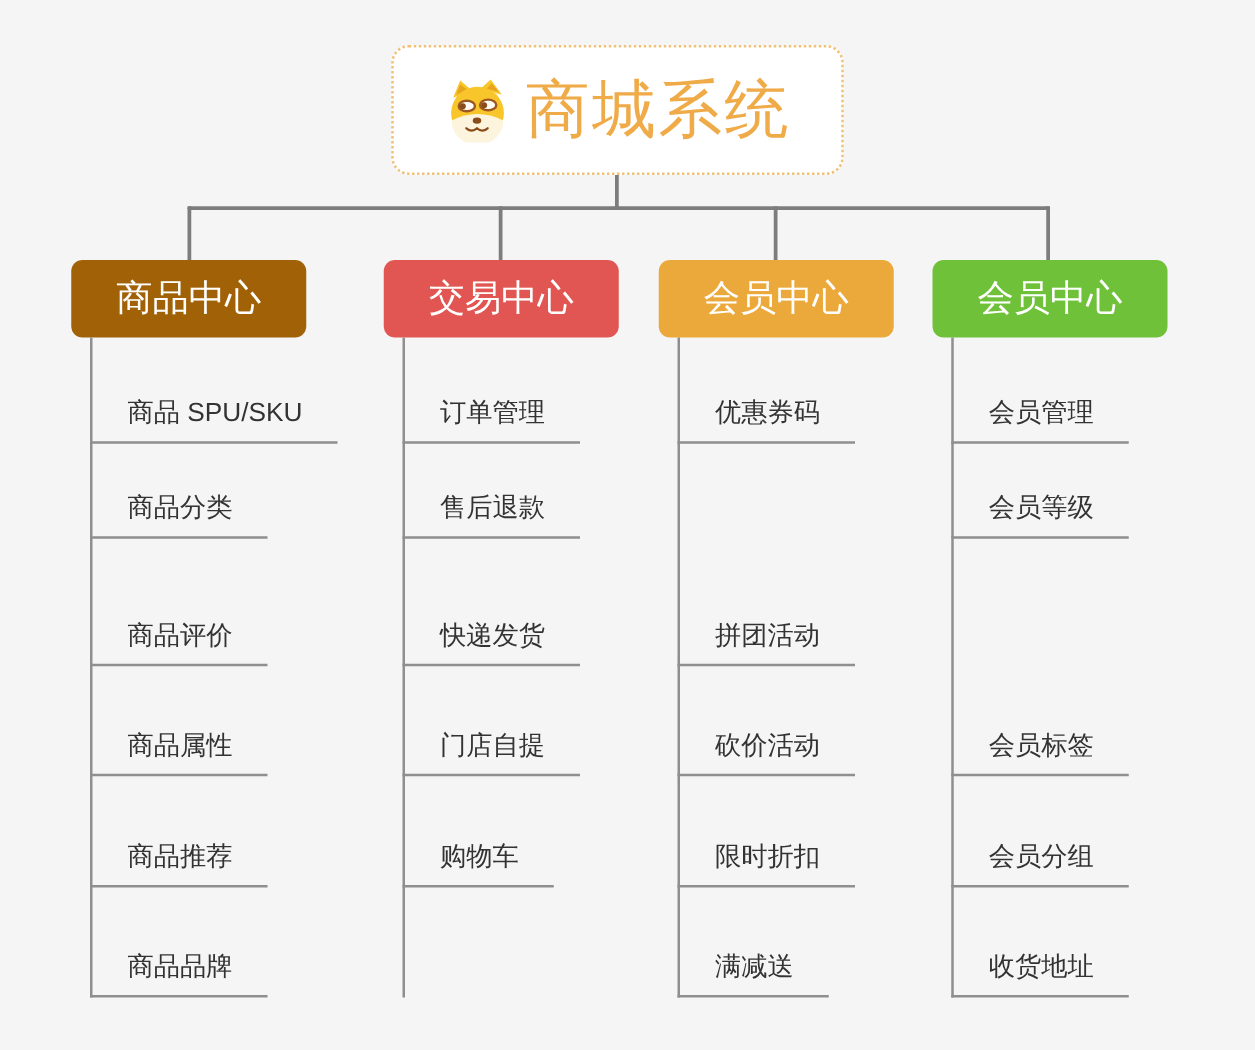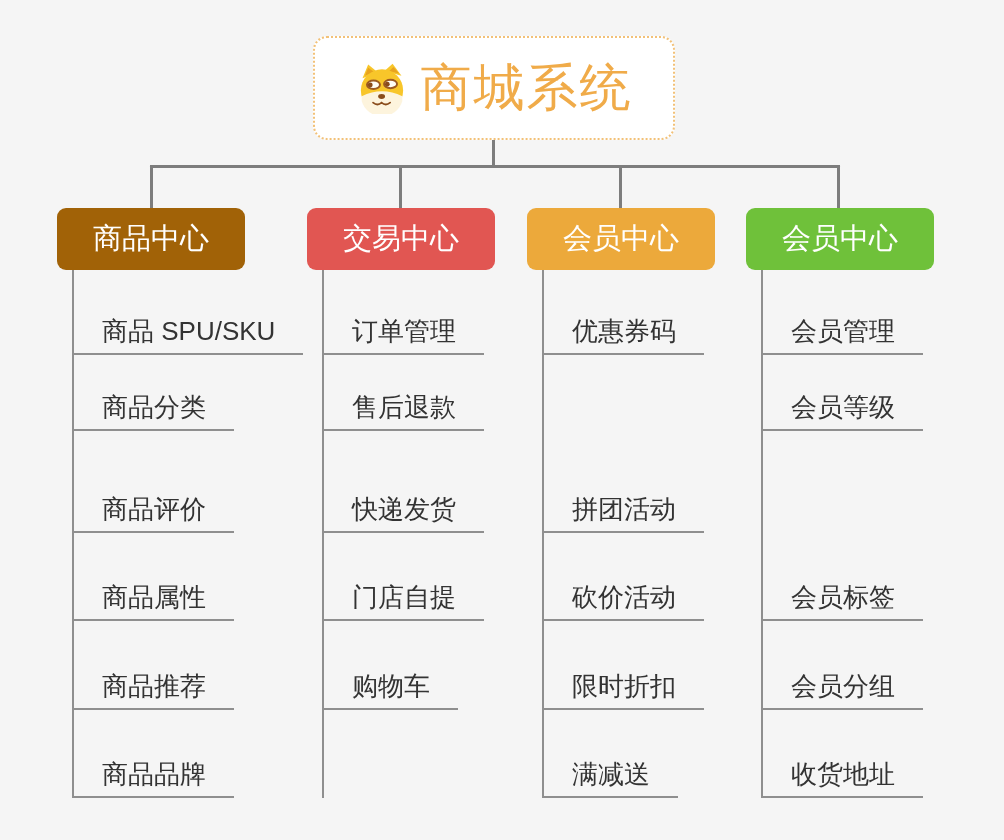--- a/index.html
+++ b/index.html
@@ -44,21 +44,21 @@
     border-radius:9px;box-sizing:border-box;
     display:flex;align-items:center;justify-content:center;
     color:#ffffff;font-size:29px;white-space:nowrap;
   }
   .spine{
     position:absolute;left:15px;top:62px;width:2px;height:528px;
     background:#8f8f8f;
   }
   .leaf{
     position:absolute;left:15px;
-    line-height:30px;font-size:26px;color:#333333;
+    line-height:30px;font-size:21px;color:#333333;
     padding:0 28px 7px 30px;
     border-bottom:2px solid #8f8f8f;
     white-space:nowrap;width:max-content;
   }
   .lt1{top:108px;} .lt2{top:184px;} .lt3{top:286px;}
   .lt4{top:374px;} .lt5{top:463px;} .lt6{top:551px;}
 </style>
 </head>
 <body>
 

